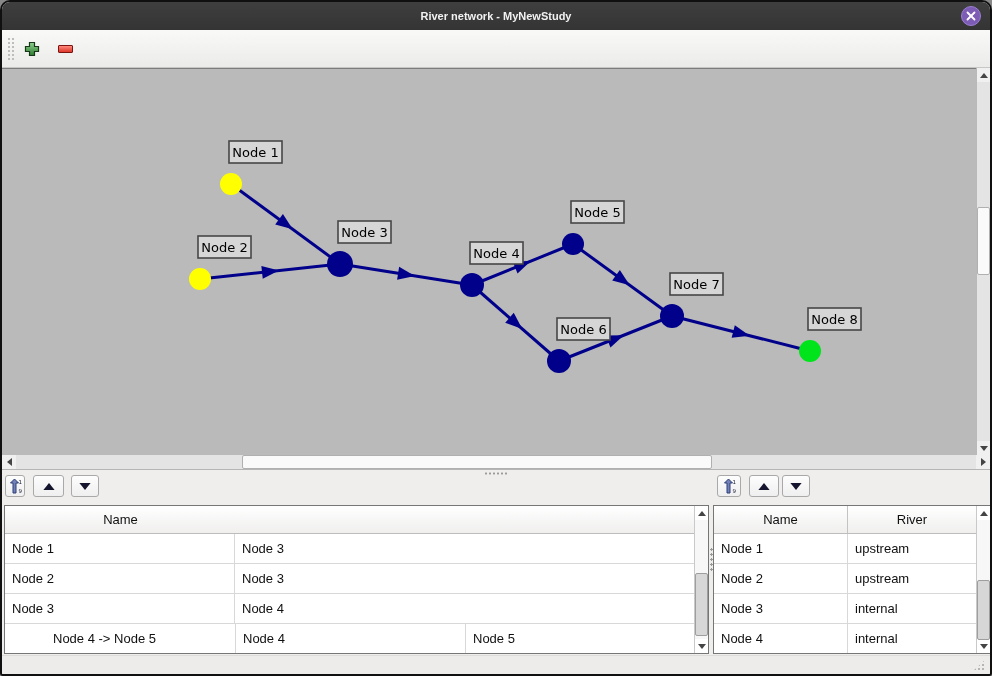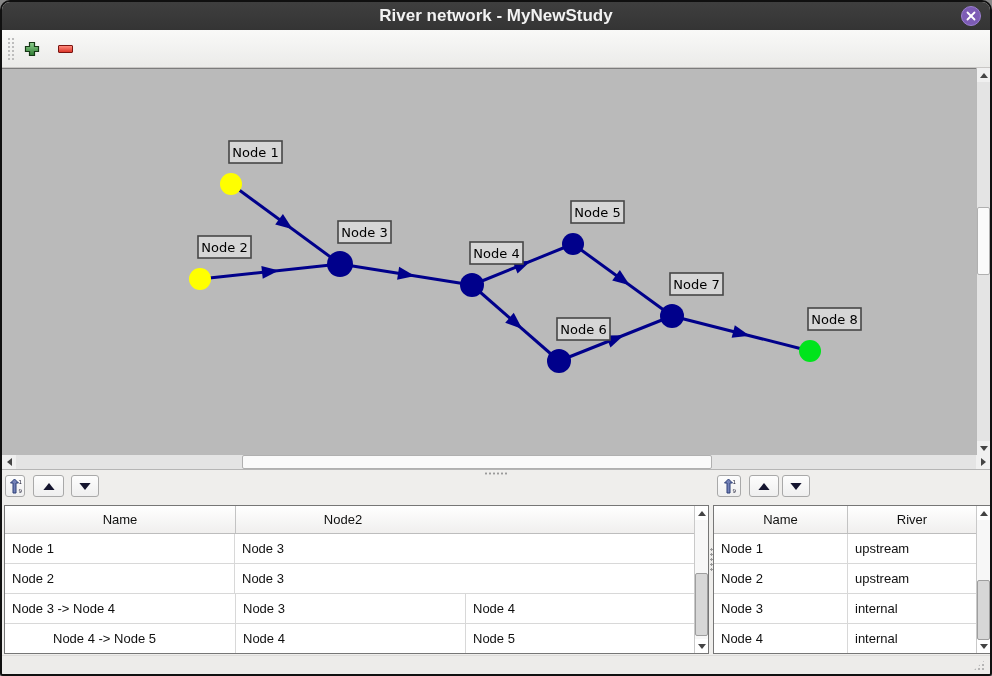--- a/index.html
+++ b/index.html
@@ -7,21 +7,21 @@
   .window{
     position:relative;width:992px;height:676px;
     font-family:"Liberation Sans","DejaVu Sans",sans-serif;
     background:#efeeec;border:2px solid #101010;
     border-radius:10px 10px 3px 3px;overflow:hidden;
   }
   
   .titlebar{position:absolute;left:0;top:0;width:100%;height:28px;
     background:linear-gradient(#3f3f3f,#343434);
     display:flex;align-items:center;justify-content:center;}
-  .title{color:#f2f2f2;font-size:17px;font-weight:bold;}
+  .title{color:#f2f2f2;font-size:11px;font-weight:bold;}
   .close-btn{position:absolute;right:9px;top:4px;width:20px;height:20px;border-radius:50%;
     background:#7d5cb5;border:1px solid #9b7fd0;display:flex;align-items:center;justify-content:center;
     cursor:pointer;padding:0;}
   
   .toolbar{position:absolute;left:0;top:28px;width:100%;height:38px;
     background:linear-gradient(#f9f9f8,#ebebe9);border-bottom:1px solid #c9c7c5;}
   .tb-grip{position:absolute;left:5px;top:7px;width:8px;height:24px;
     background-image:radial-gradient(circle,#bdbdbd 1px,transparent 1.3px);
     background-size:4px 4px;}
   .tb-btn{position:absolute;top:0;width:26px;height:38px;background:transparent;border:none;
@@ -238,32 +238,30 @@
       <i class="tri tri-up"></i>
     </button>
   <button class="pane-btn" style="left:780px;width:28px;">
       <i class="tri tri-down"></i>
     </button>
 
   <div class="tbl" style="left:2px;width:705px;">
     <div class="tbl-content">
         <div class="tbl-head">
           <div class="tbl-head-cell" style="width: 231px;">Name</div>
-          <div class="tbl-head-cell" style="width: 214px;">Node2</div>
         </div>
         <div class="tbl-row">
           <div class="tbl-cell" style="width: 230px;">Node 1</div>
           <div class="tbl-cell" style="width: 214px;">Node 3</div>
         </div>
         <div class="tbl-row">
           <div class="tbl-cell" style="width: 230px;">Node 2</div>
           <div class="tbl-cell" style="width: 214px;">Node 3</div>
         </div>
         <div class="tbl-row">
-          <div class="tbl-cell" style="width: 231px;">Node 3 -&gt; Node 4</div>
           <div class="tbl-cell" style="width: 230px;">Node 3</div>
           <div class="tbl-cell" style="width: 214px;">Node 4</div>
         </div>
         <div class="tbl-row">
           <div class="tbl-cell" style="width: 231px; padding-left: 48px;">Node 4 -&gt; Node 5</div>
           <div class="tbl-cell" style="width: 230px;">Node 4</div>
           <div class="tbl-cell" style="width: 214px;">Node 5</div>
         </div>
         <div class="tbl-row partial">
           <div class="tbl-cell" style="width: 231px;"></div>

